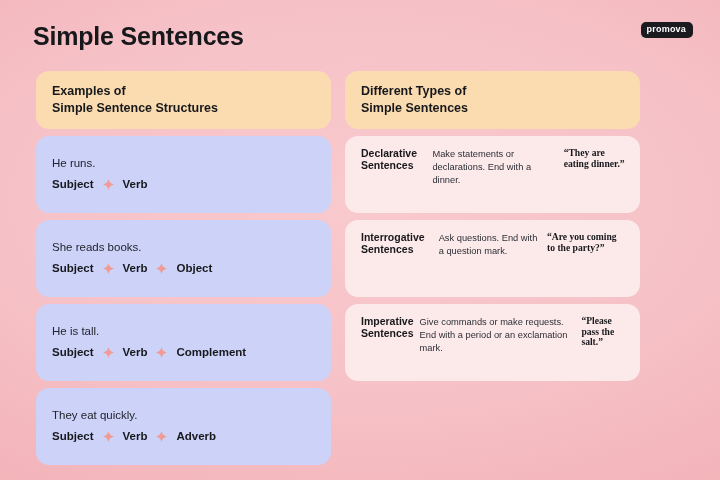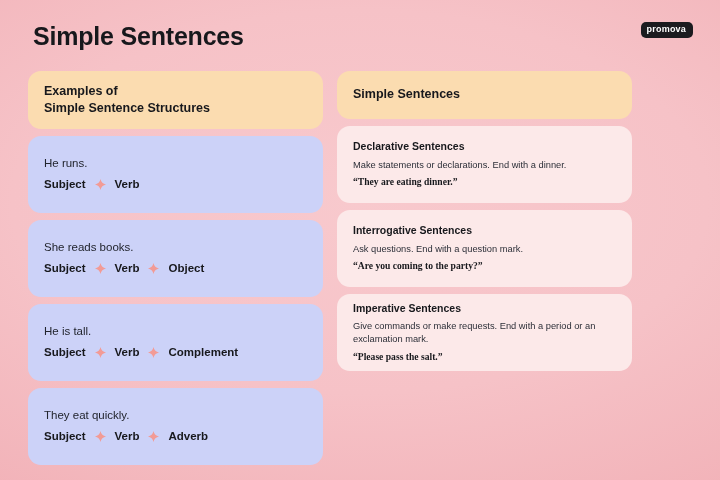--- a/index.html
+++ b/index.html
@@ -48,21 +48,21 @@
   }
 
   
   .columns {
     position: absolute;
     left: 0;
     top: 71px;
     width: 699px;
     display: flex;
     gap: 14px;
-    padding: 0 28px;
+    padding: 0 36px;
     box-sizing: border-box;
   }
   .column {
     width: 295px;
     display: flex;
     flex-direction: column;
     gap: 7px;
   }
 
   
@@ -122,21 +122,20 @@
   .plus-icon svg { display: block; }
 
   
   .type-card {
     background: #fce9e9;
     border-radius: 13px;
     padding: 12px 15px 12px 16px;
     box-sizing: border-box;
     height: 77px;
     display: flex;
-    flex-direction: column;
     justify-content: center;
     gap: 6px;
   }
   .type-title {
     font-size: 10.5px;
     font-weight: 700;
     color: #17181c;
     line-height: 1.1;
   }
   .type-desc {
@@ -239,20 +238,21 @@
           </span>
           <span class="struct-part">Adverb</span>
         </div>
       </div>
 
     </div>
 
     <div class="column">
 
       <div class="section-head">
+        <div class="line">Different Types of</div>
         <div class="line">Simple Sentences</div>
       </div>
 
       <div class="type-card">
         <div class="type-title">Declarative Sentences</div>
         <div class="type-desc">Make statements or declarations. End with a dinner.</div>
         <div class="type-example">“They are eating dinner.”</div>
       </div>
 
       <div class="type-card">

